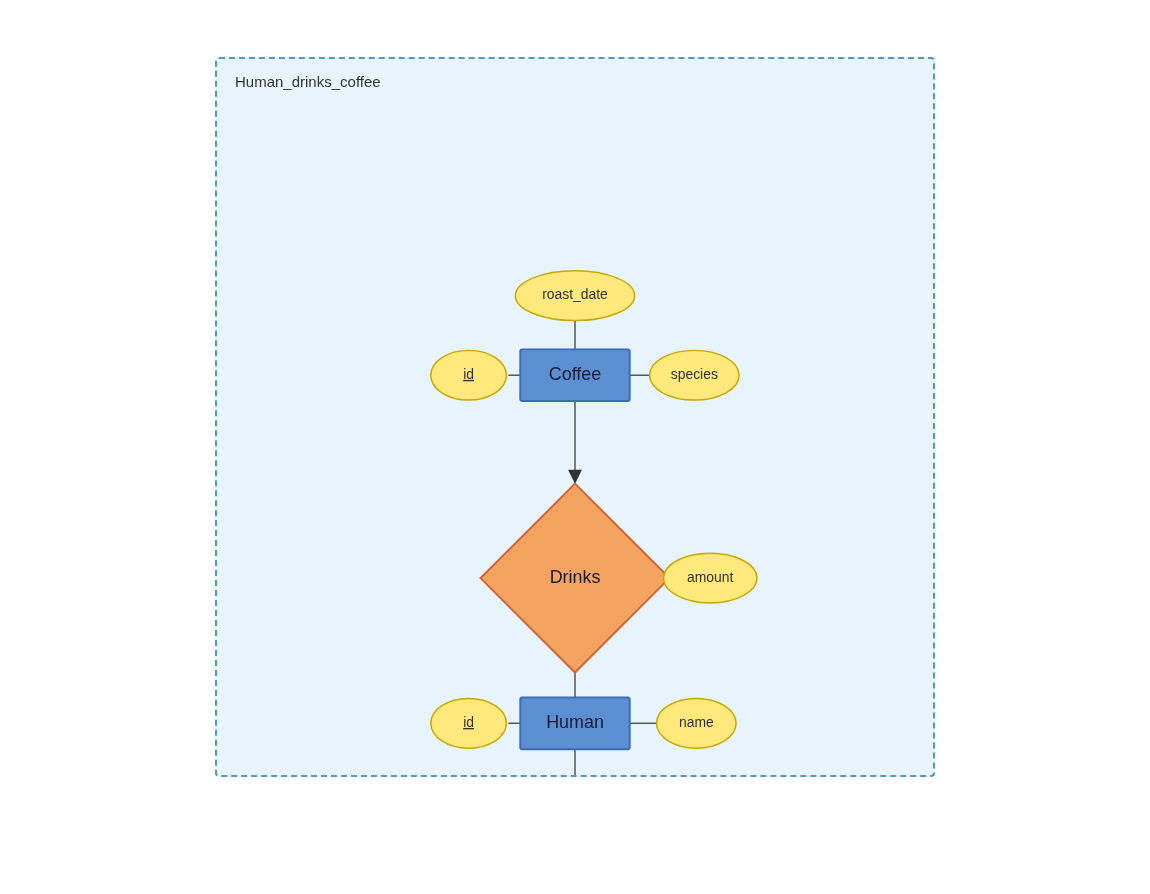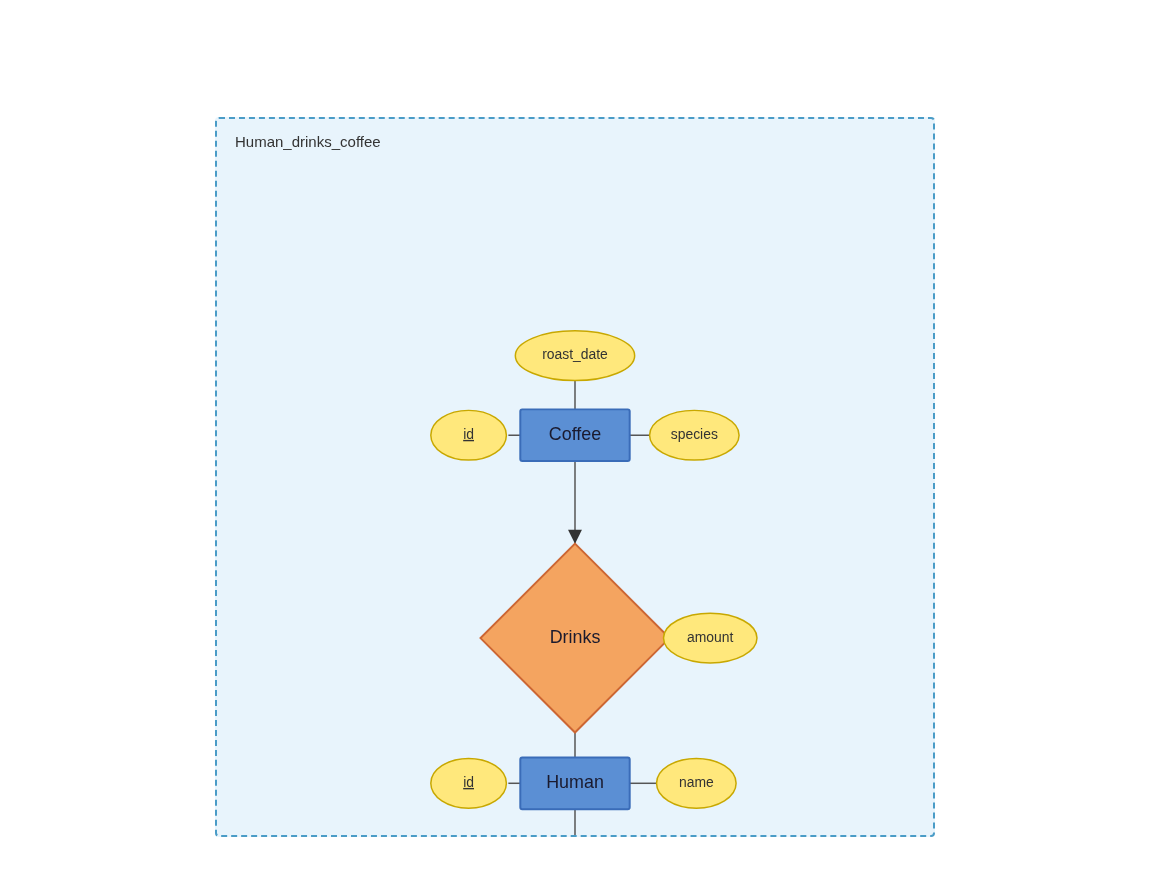--- a/index.html
+++ b/index.html
@@ -12,21 +12,21 @@
       display: flex;
       align-items: center;
       justify-content: center;
     }
 
     .canvas {
       width: 1000px;
       height: 780px;
       position: relative;
       display: flex;
-      align-items: flex-end;
+      align-items: flex-start;
       justify-content: center;
     }
 
     .diagram-container {
       width: 720px;
       height: 720px;
       background: #e8f4fc;
       border: 2px dashed #4a9cc7;
       border-radius: 4px;
       position: relative;

